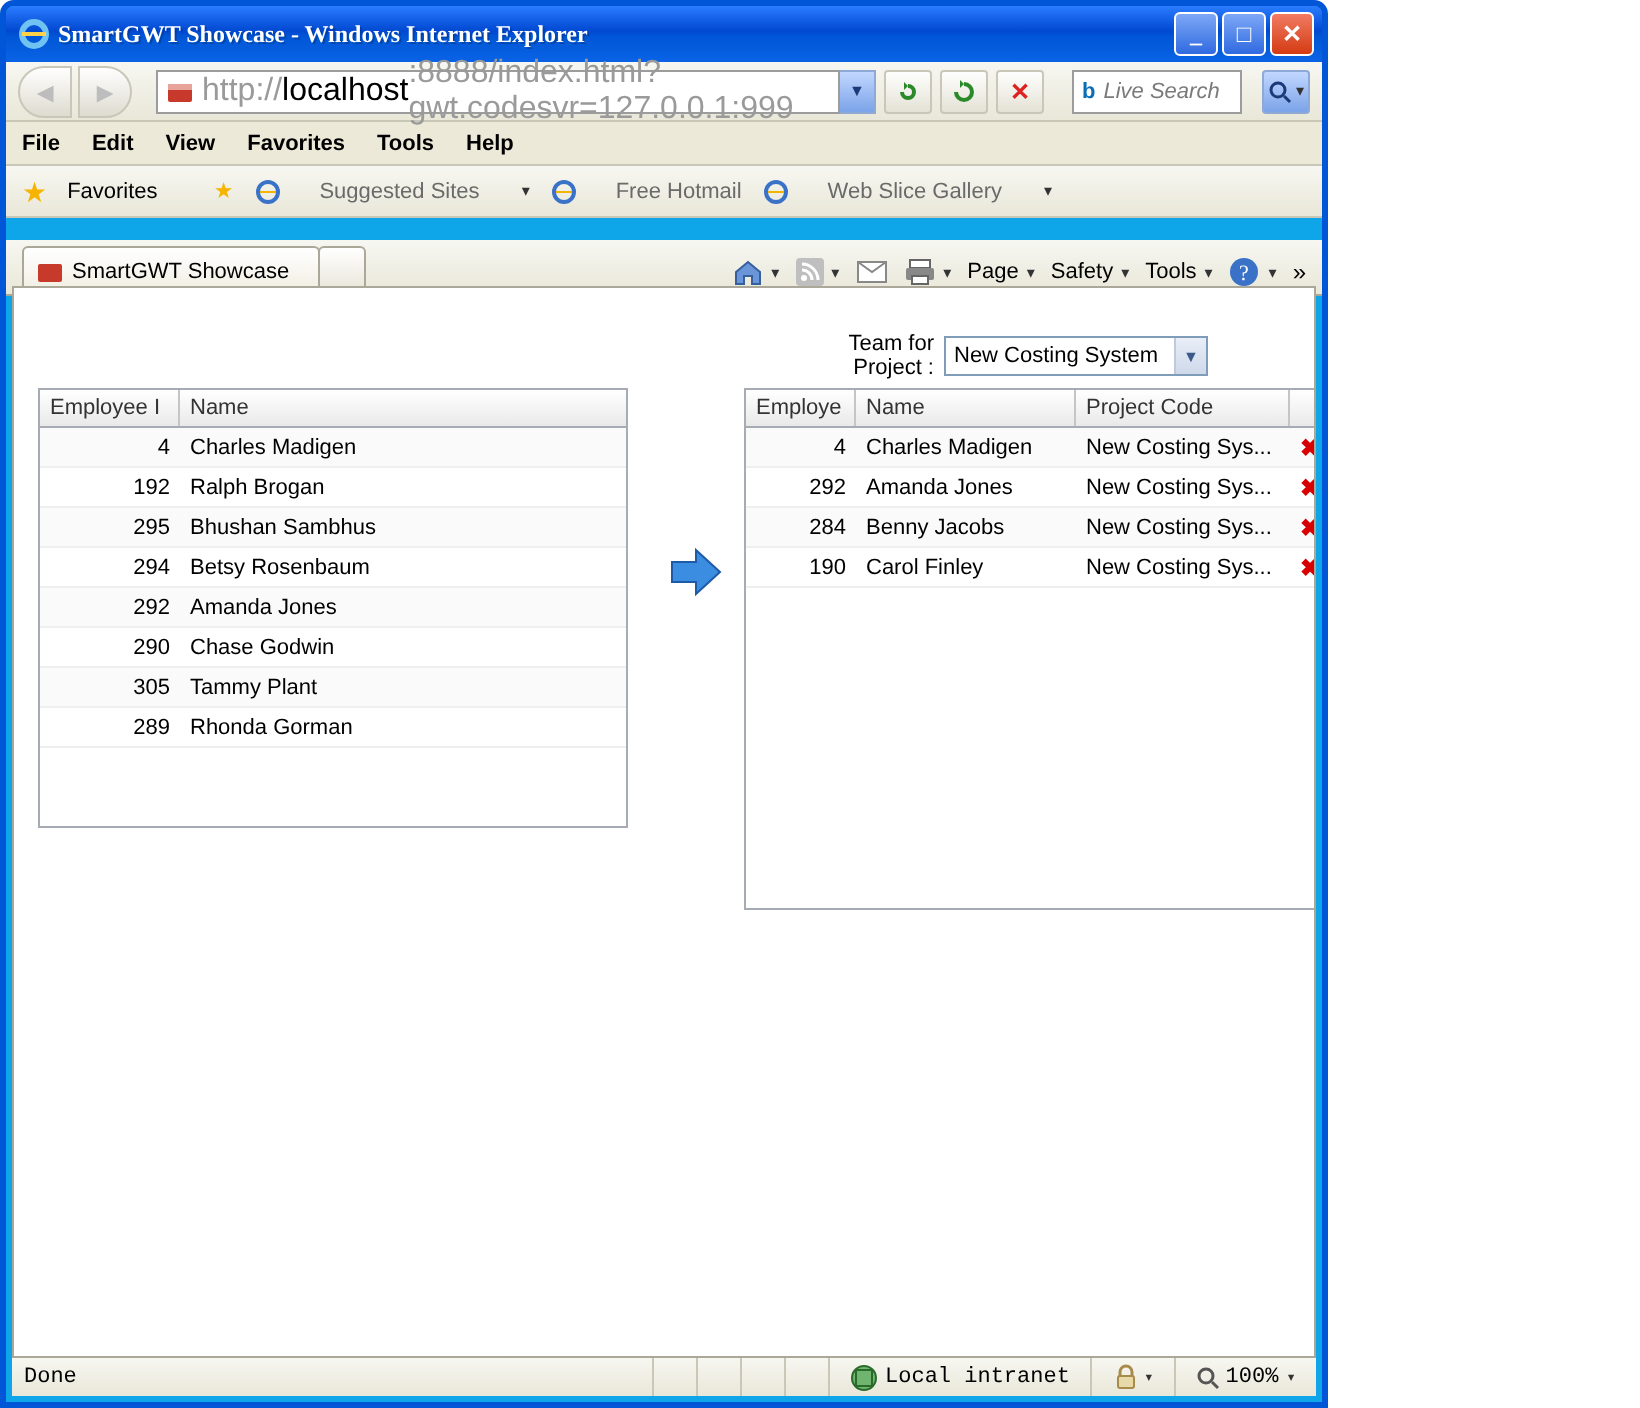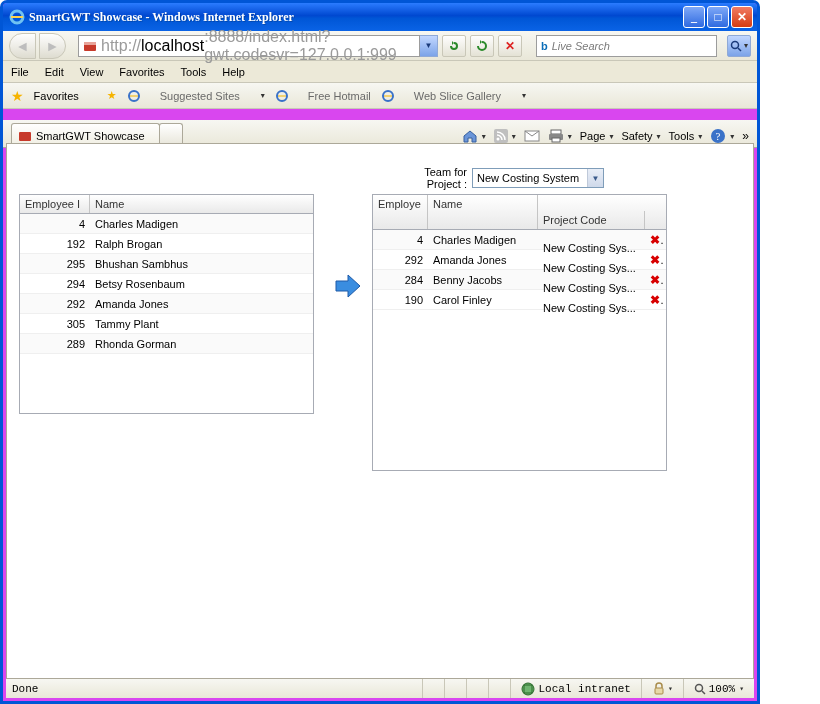--- a/index.html
+++ b/index.html
@@ -1,20 +1,20 @@
 <!DOCTYPE html>
 <html><head>
 <meta charset="utf-8">
 <style>
   * { box-sizing: border-box; }
   html, body { margin:0; padding:0; font-family: Tahoma, Arial, sans-serif; font-size:11px; }
   body { background:#fff; }
 
   
-  .window { width:760px; height:704px; border:3px solid #0056d6; border-radius:7px 7px 0 0; background:#d946ef; position:relative; overflow:hidden; }
+  .window { width:664px; height:704px; border:3px solid #0056d6; border-radius:7px 7px 0 0; background:#0ea5e9; position:relative; overflow:hidden; }
   .titlebar { height:28px; background:linear-gradient(#2b7cff,#0048d0 45%,#0056d6 55%,#0a63e6); display:flex; align-items:center; padding:0 4px 0 6px; color:#fff; font:bold 12px Tahoma; }
   .titlebar .ie-icon { width:16px; height:16px; margin-right:4px; display:inline-flex; align-items:center; justify-content:center; }
   .titlebar .title { flex:1; text-shadow:1px 1px 0 rgba(0,0,0,.2); }
   .winbtn { width:22px; height:22px; margin-left:2px; border:1px solid #fff; border-radius:3px; display:inline-flex; align-items:center; justify-content:center; font:bold 12px Tahoma; color:#fff; }
   .winbtn.min { background:linear-gradient(#7ea8f7,#2f6ae0); }
   .winbtn.max { background:linear-gradient(#7ea8f7,#2f6ae0); }
   .winbtn.close { background:linear-gradient(#f17b63,#d43b12); }
 
   
   .navrow { height:30px; background:linear-gradient(#f7f7f2,#e9e7d8); display:flex; align-items:center; padding:2px 6px; gap:4px; border-bottom:1px solid #c9c7b8; }
@@ -25,21 +25,21 @@
   .addr { flex:0 0 360px; display:flex; }
   .addr .box { flex:1; height:22px; border:1px solid #9c9c9c; background:#fff; display:flex; align-items:center; padding:0 4px; font-size:16px; }
   .addr .box .favicon { width:14px; height:14px; margin-right:4px; }
   .addr .dd { width:18px; height:22px; border:1px solid #8fa9d6; border-left:none; background:linear-gradient(#c2d7ff,#7ba3e8); display:inline-flex; align-items:center; justify-content:center; }
   .tbbtn { width:24px; height:22px; border:1px solid #c9c7b8; background:linear-gradient(#fefefe,#e4e2d5); display:inline-flex; align-items:center; justify-content:center; border-radius:2px; }
   .searchbox { flex:1; height:22px; border:1px solid #9c9c9c; background:#fff; display:flex; align-items:center; padding:0 4px; color:#7a7a7a; font-style:italic; }
   .searchbtn { width:24px; height:22px; border:1px solid #8fa9d6; background:linear-gradient(#c2d7ff,#7ba3e8); display:inline-flex; align-items:center; justify-content:center; border-radius:2px; margin-left:6px; }
 
   
   .menubar { height:22px; background:#ece9d8; display:flex; align-items:center; padding:0 8px; gap:16px; border-bottom:1px solid #c9c7b8; font-size:11px; }
-  .menubar span { cursor:default; }
+  .menubar span { cursor:default;font-weight:bold; }
 
   
   .favrow { height:26px; background:linear-gradient(#f7f7f2,#e9e7d8); display:flex; align-items:center; padding:0 8px; gap:10px; border-bottom:1px solid #c9c7b8; font-size:11px; }
   .favrow .star { color:#f6b400; font-size:14px; }
   .favlink { display:inline-flex; align-items:center; gap:19px; color:#6a6a6a; }
   .dd-caret { font-size:8px; color:#333; margin-left:2px; }
 
   
   .tabrow { height:28px; background:linear-gradient(#f7f7f2,#e9e7d8); border-bottom:1px solid #aca899; display:flex; align-items:center; padding:0 8px; position:relative;margin-top:11px; }
   .tab { height:22px; border:1px solid #aca899; border-bottom:none; border-radius:3px 3px 0 0; background:linear-gradient(#fff,#f1efe3); padding:3px 14px 0 6px; font-size:11px; display:inline-flex; align-items:center; gap:4px; }
@@ -64,21 +64,21 @@
   .cR { text-align:right; }
 
   .left-grid { position:absolute; left:12px; top:50px; width:295px; }
   .left-grid .c1 { width:70px; }
   .left-grid .c2 { width:205px; }
 
   .right-grid { position:absolute; left:365px; top:50px; width:295px; }
   .right-grid .body { height:240px; }
   .right-grid .c1 { width:55px; }
   .right-grid .c2 { width:110px; }
-  .right-grid .c3 { width:107px;margin-top:16px; }
+  .right-grid .c3 { width:107px; }
   .right-grid .c4 { width:18px; text-align:center; }
   .right-grid .hdr .hc.c4 { border-right:none; }
   .red-x { color:#d80000; font-weight:bold; font-size:12px; cursor:pointer; }
 
   .team-label { position:absolute; left:395px; top:22px; font-size:11px; text-align:right; width:65px; line-height:12px; }
   .team-select { position:absolute; left:465px; top:24px; width:132px; height:20px; border:1px solid #7f9db9; background:#fff; display:flex; align-items:center; padding:0 4px; font-size:11px; }
   .team-select .dd { position:absolute; right:0; top:0; width:16px; height:18px; border-left:1px solid #bfc9d9; background:linear-gradient(#e9eef7,#cfd9ea); display:flex; align-items:center; justify-content:center; }
 
   .arrow-copy { position:absolute; left:327px; top:130px; }
 
@@ -294,20 +294,24 @@
           </div>
           <div class="row">
             <div class="cell c1 cR">294</div>
             <div class="cell c2">Betsy Rosenbaum</div>
           </div>
           <div class="row">
             <div class="cell c1 cR">292</div>
             <div class="cell c2">Amanda Jones</div>
           </div>
           <div class="row">
+            <div class="cell c1 cR">290</div>
+            <div class="cell c2">Chase Godwin</div>
+          </div>
+          <div class="row">
             <div class="cell c1 cR">305</div>
             <div class="cell c2">Tammy Plant</div>
           </div>
           <div class="row">
             <div class="cell c1 cR">289</div>
             <div class="cell c2">Rhonda Gorman</div>
           </div>
         </div>
     </div>
 

